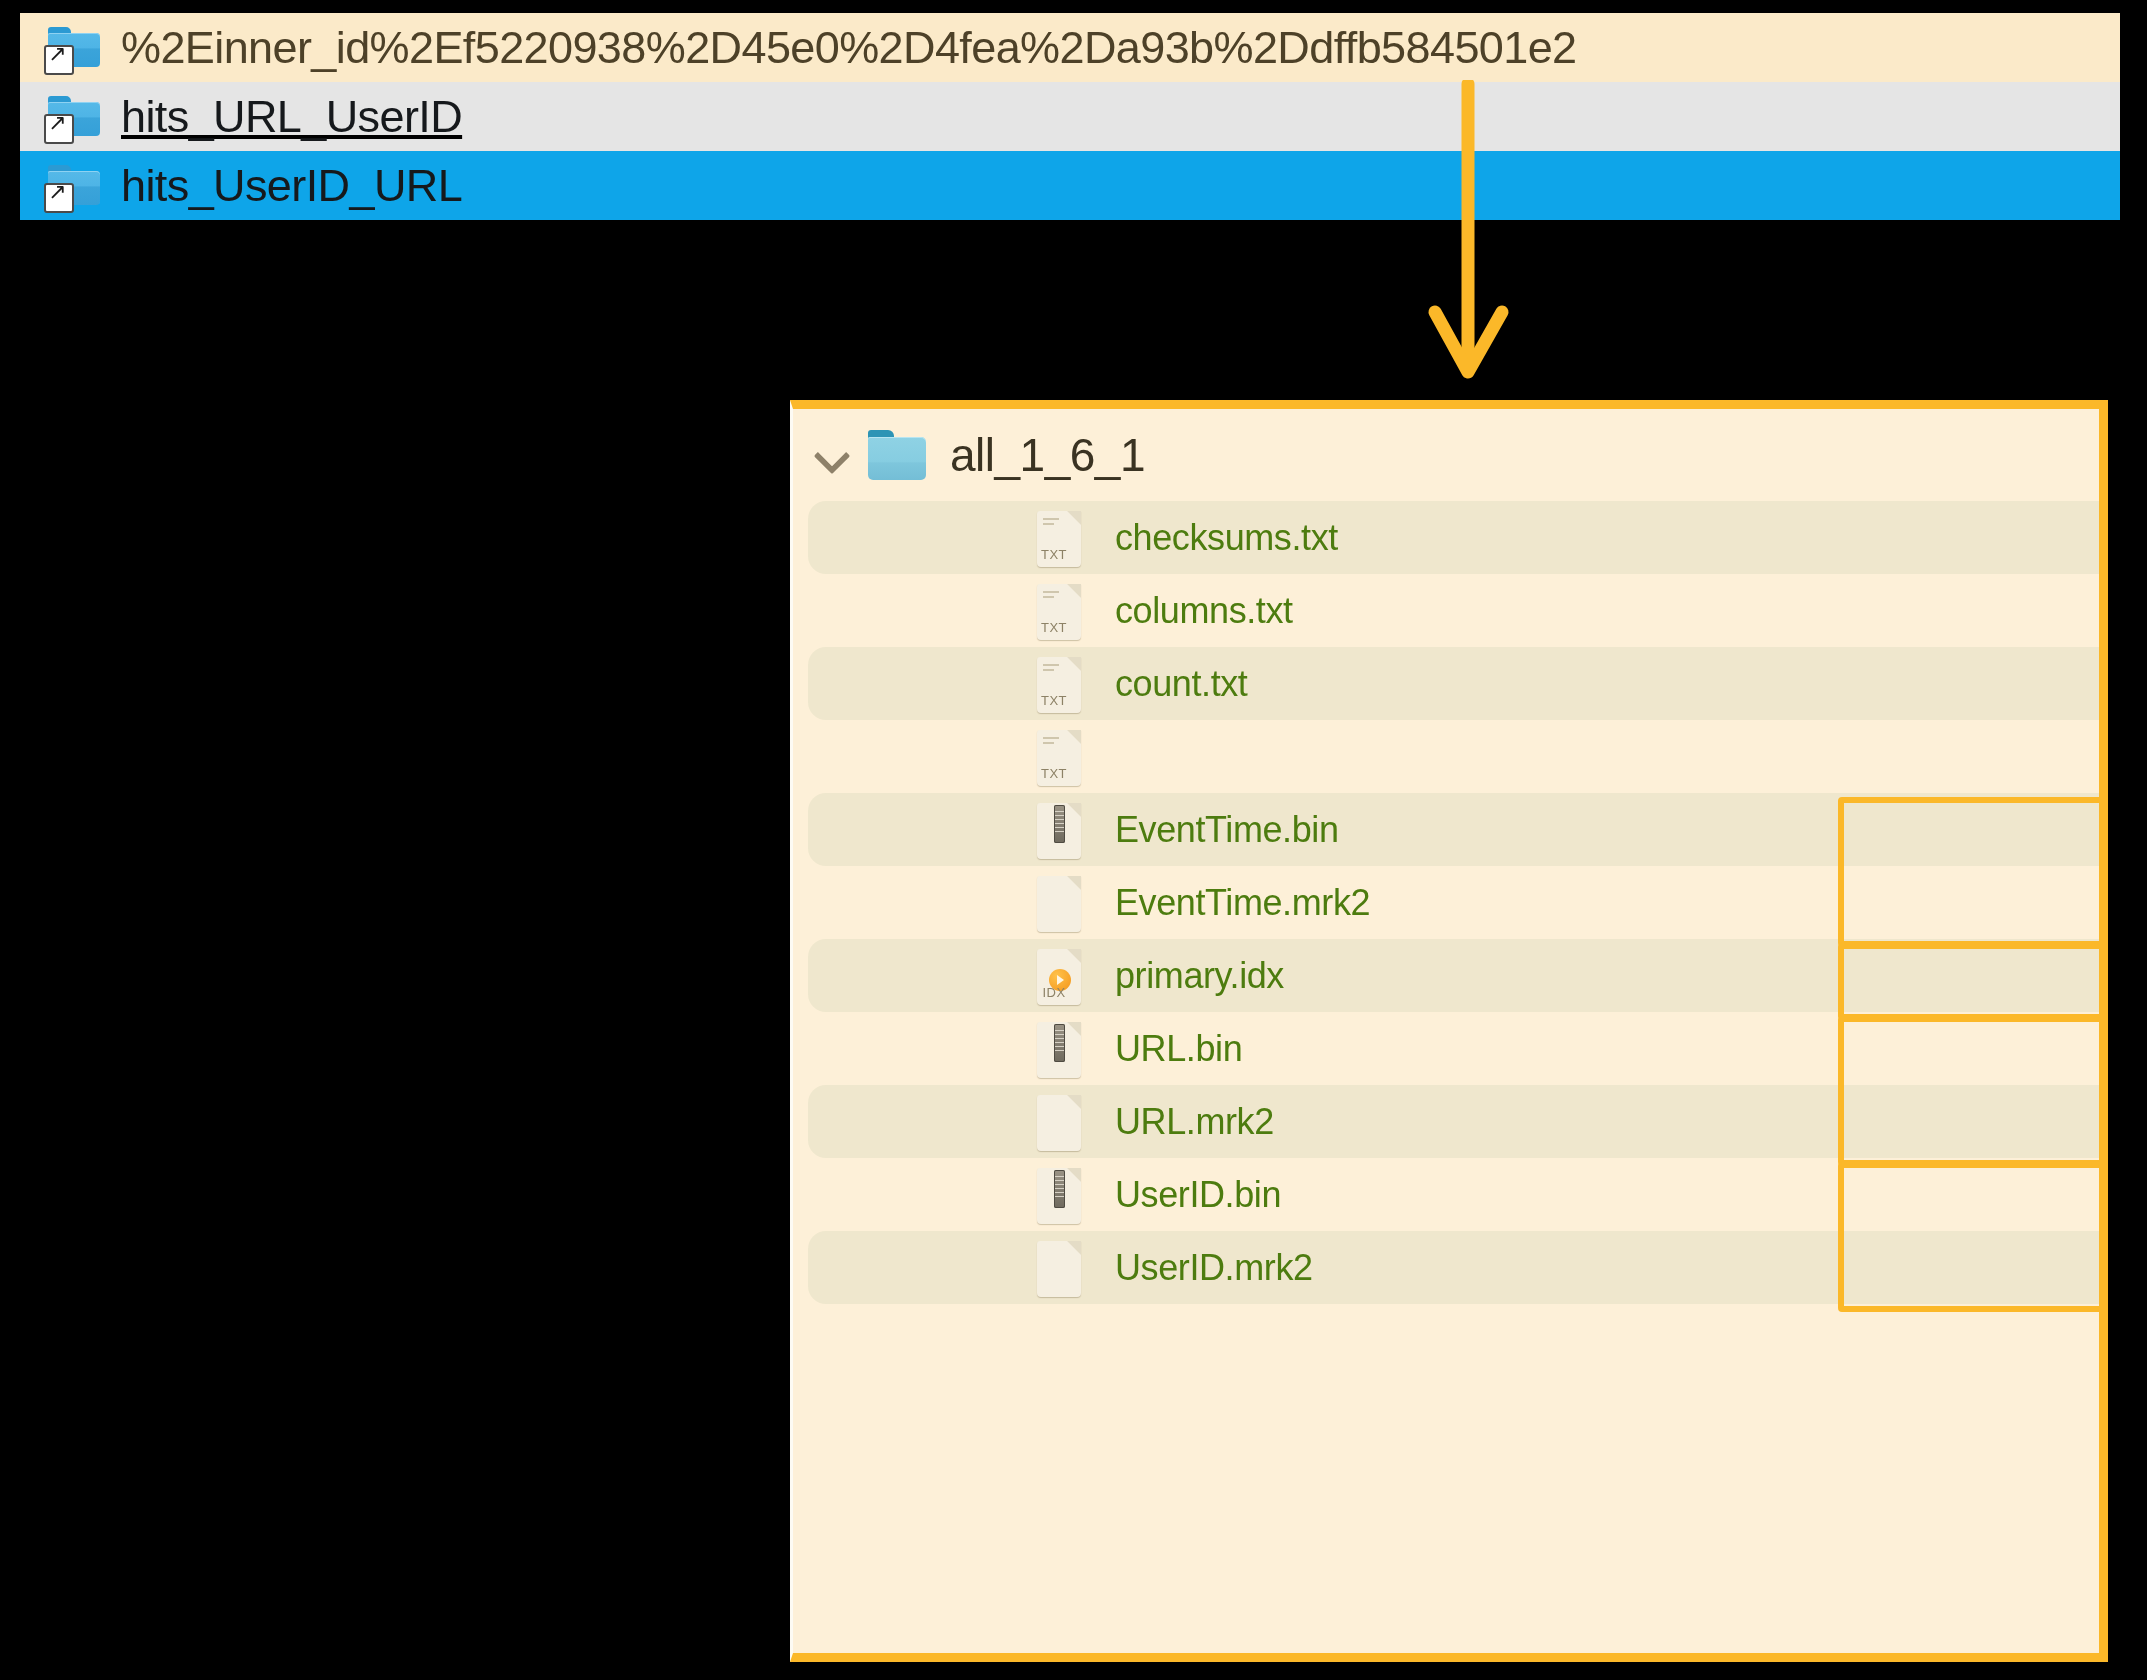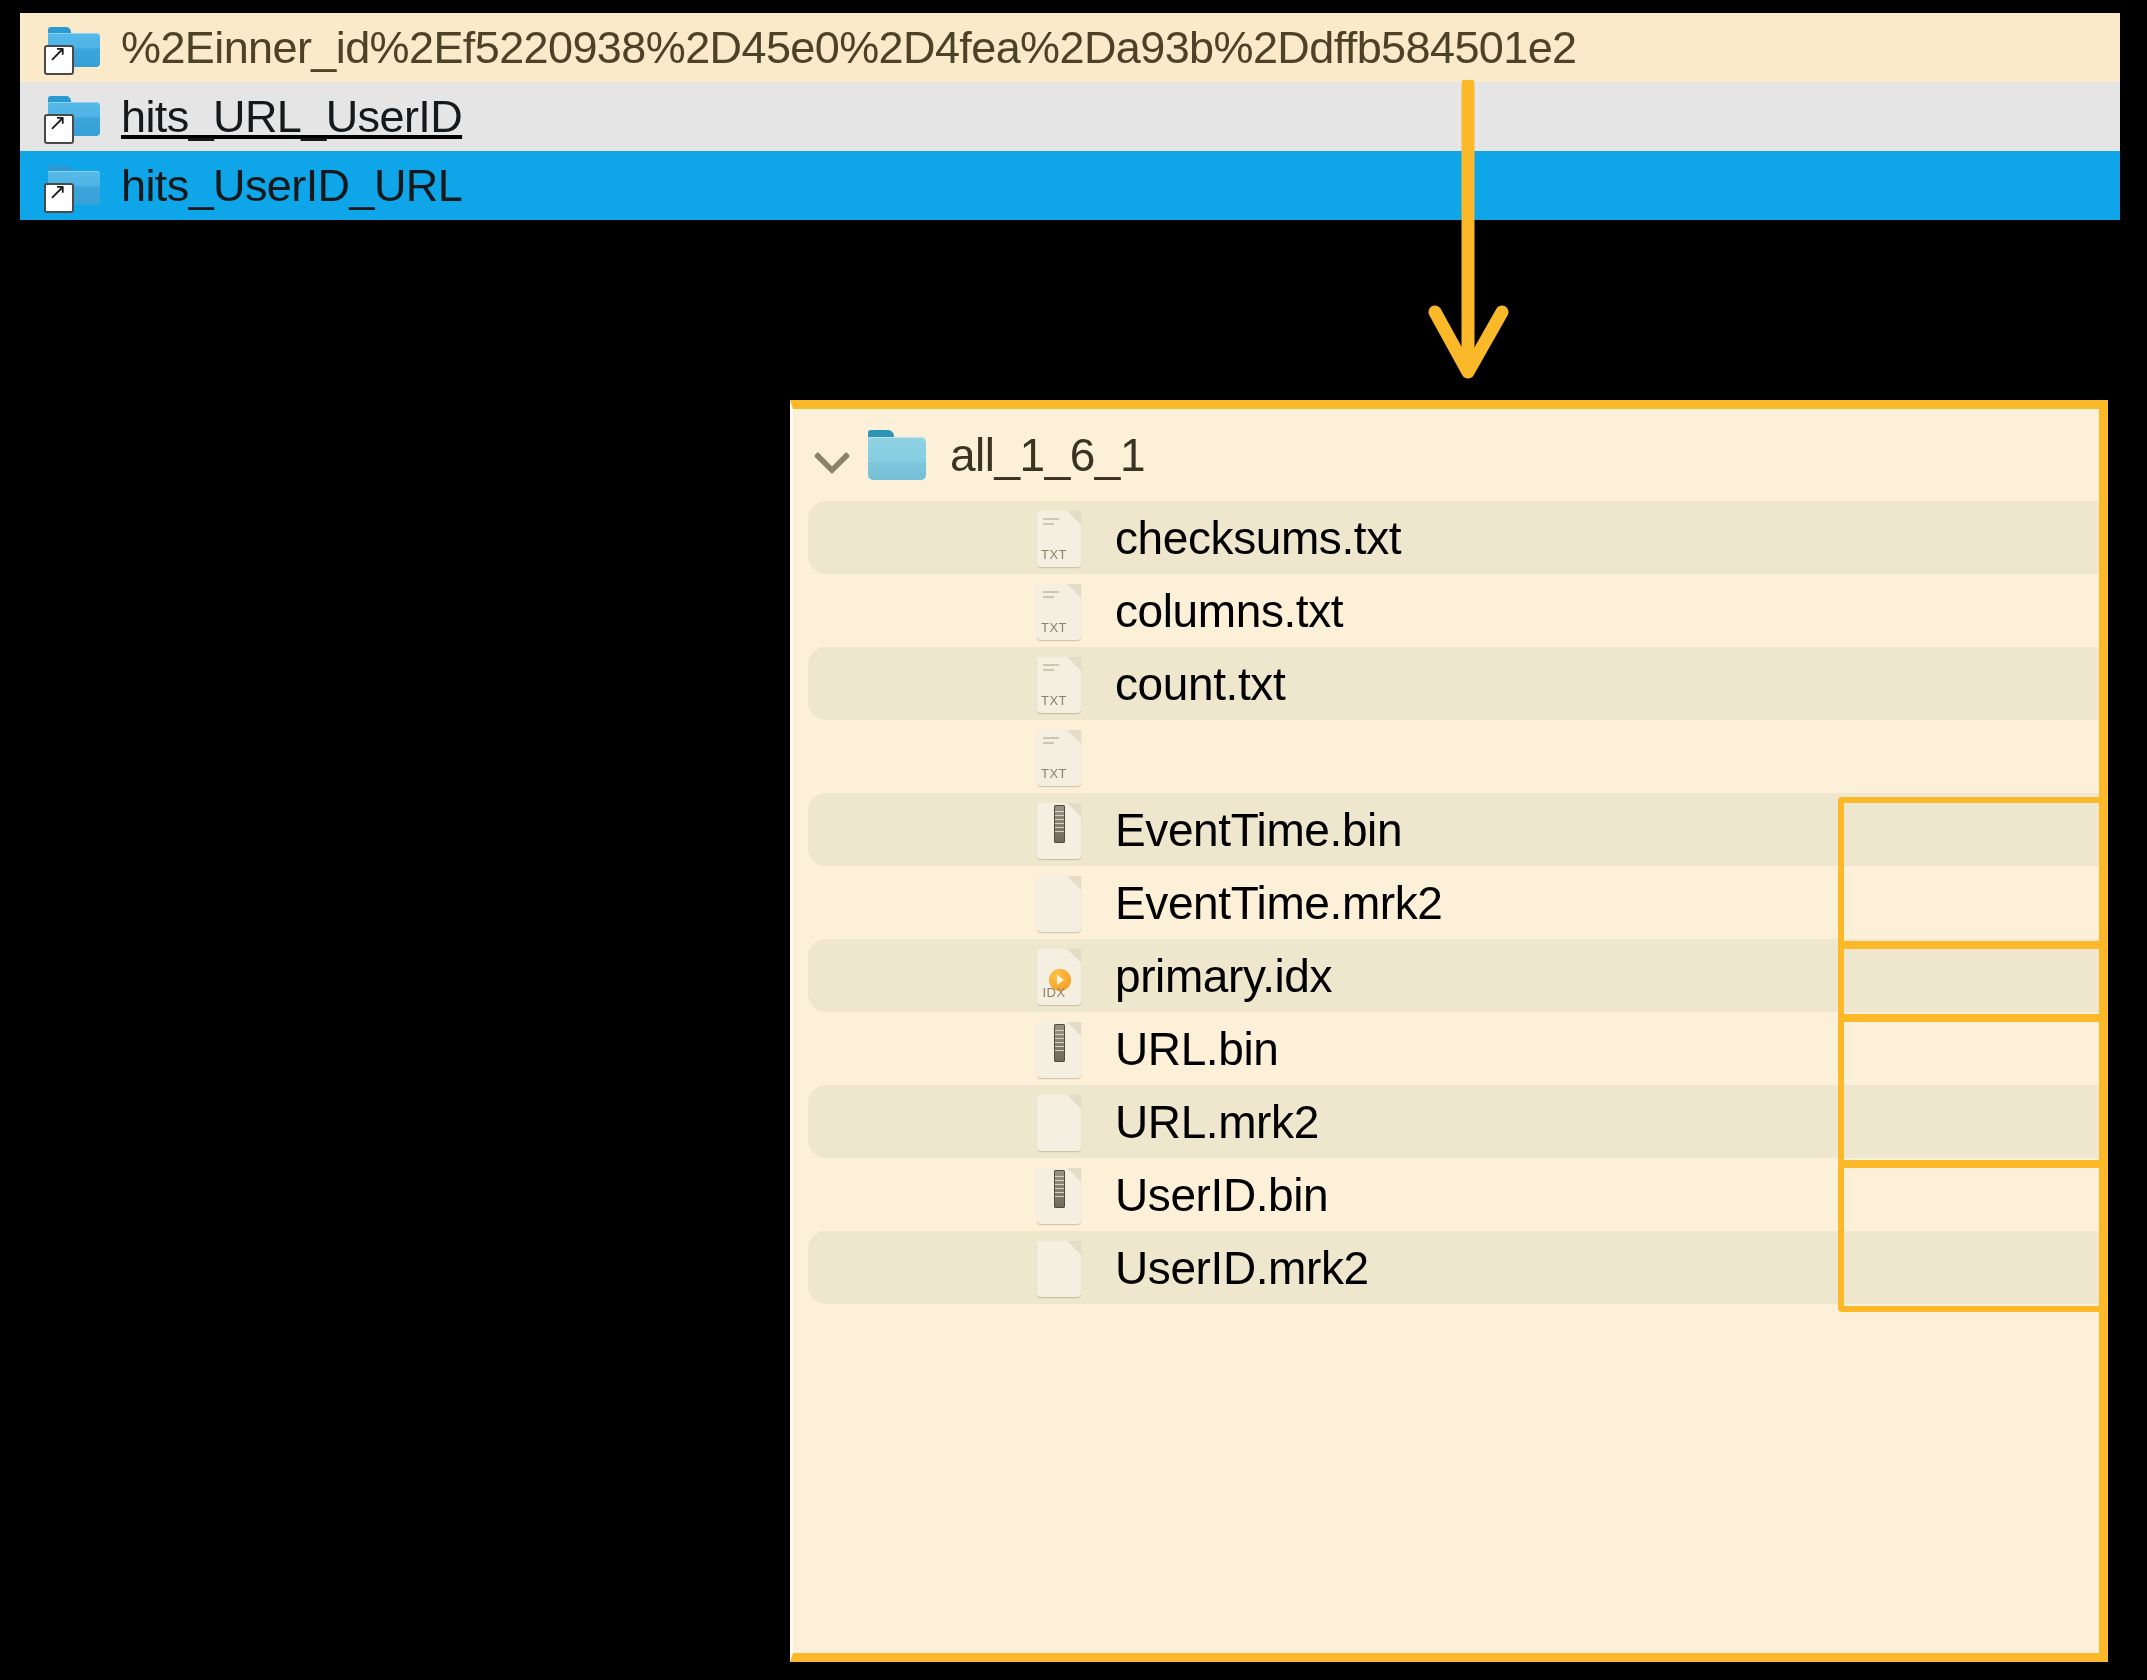--- a/index.html
+++ b/index.html
@@ -206,23 +206,23 @@
     content: "";
     position: absolute; left: 8px; top: 6px;
     border-left: 7px solid #fff6e2;
     border-top: 5px solid transparent;
     border-bottom: 5px solid transparent;
   }
 
   .pp-name {
     position: relative;
     z-index: 2;
-    font-size: 46px;
+    font-size: 36px;
     letter-spacing: -0.4px;
-    color: #000000;
+    color: #4d7c0f;
     padding-left: 24px;
     white-space: nowrap;
   }
 
   
   .hl-box {
     position: absolute;
     left: 1045px;
     border: 6px solid #fbb829;
     border-radius: 4px;

